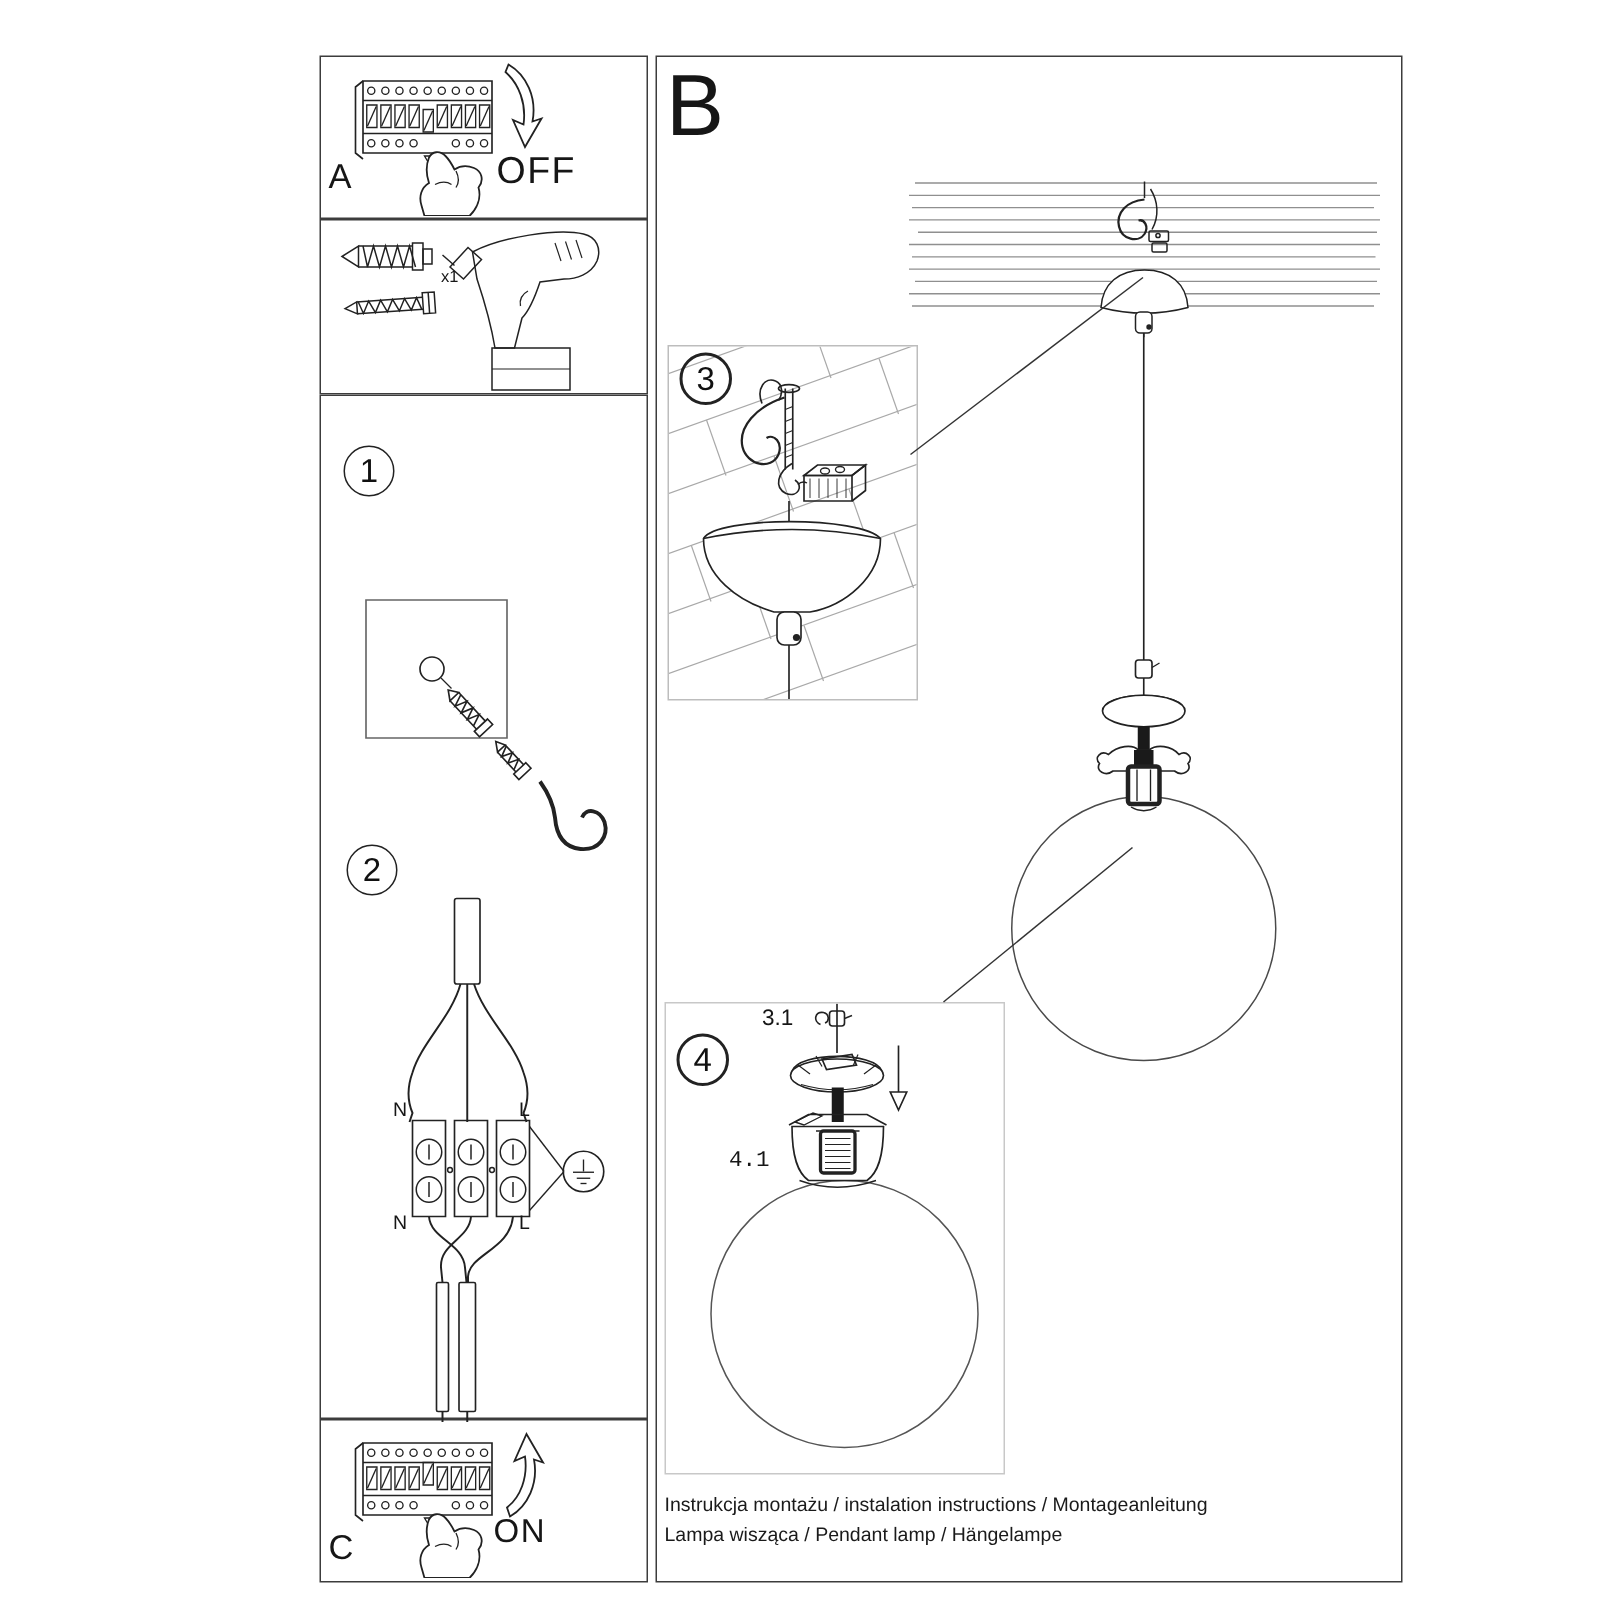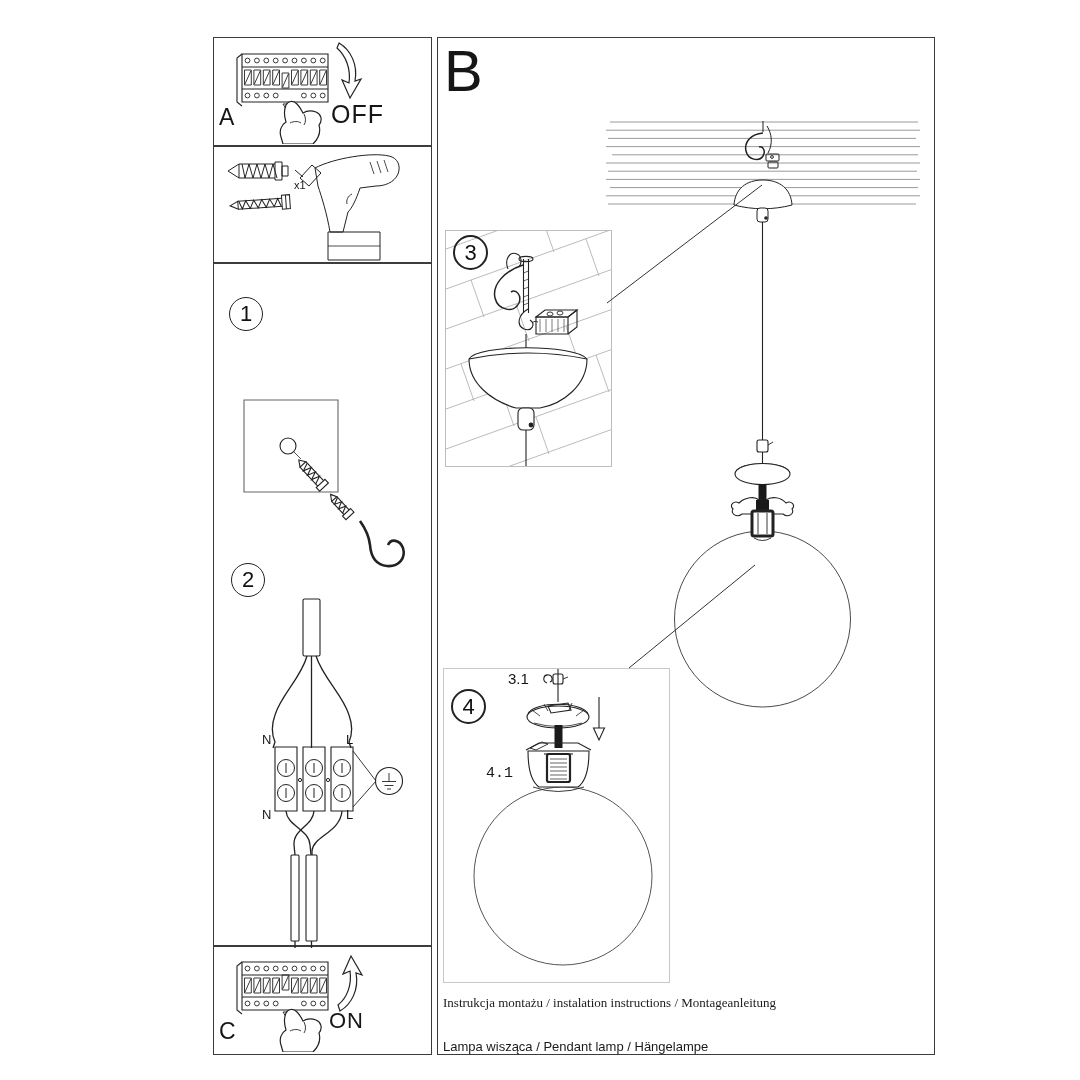--- a/index.html
+++ b/index.html
@@ -373,14 +373,14 @@
 </div>
 <div class="circ" style="left:451px;top:689px;width:35px;height:35px;border-width:2px;">
     <span>4</span>
   </div>
 <div class="lbl" style="left:508px;top:671px;font-size:15px;">3.1</div>
 <div class="lbl" style="left:486px;top:766px;font-size:15px;font-family:Liberation Mono, monospace;">4.1</div>
 <svg style="left:622px;top:556px;" width="140" height="118" viewBox="0 0 140 118">
   <line x1="133" y1="9" x2="7" y2="112" stroke="#333" stroke-width="1"></line>
 </svg>
 
-<div class="lbl" style="left:443px;top:996px;font-size:13px;color:#1a1a1a;font-family:Liberation Serif, serif;">Instrukcja montażu / instalation instructions / Montageanleitung</div>
-<div class="lbl" style="left:443px;top:1016px;font-size:13px;color:#1a1a1a;margin-top:24px;">Lampa wisząca / Pendant lamp / Hängelampe</div>
+<div class="lbl" style="left:443px;top:996px;font-size:13px;color:#1a1a1a;">Instrukcja montażu / instalation instructions / Montageanleitung</div>
+<div class="lbl" style="left:443px;top:1016px;font-size:13px;color:#1a1a1a;">Lampa wisząca / Pendant lamp / Hängelampe</div>
 
 </body></html>

